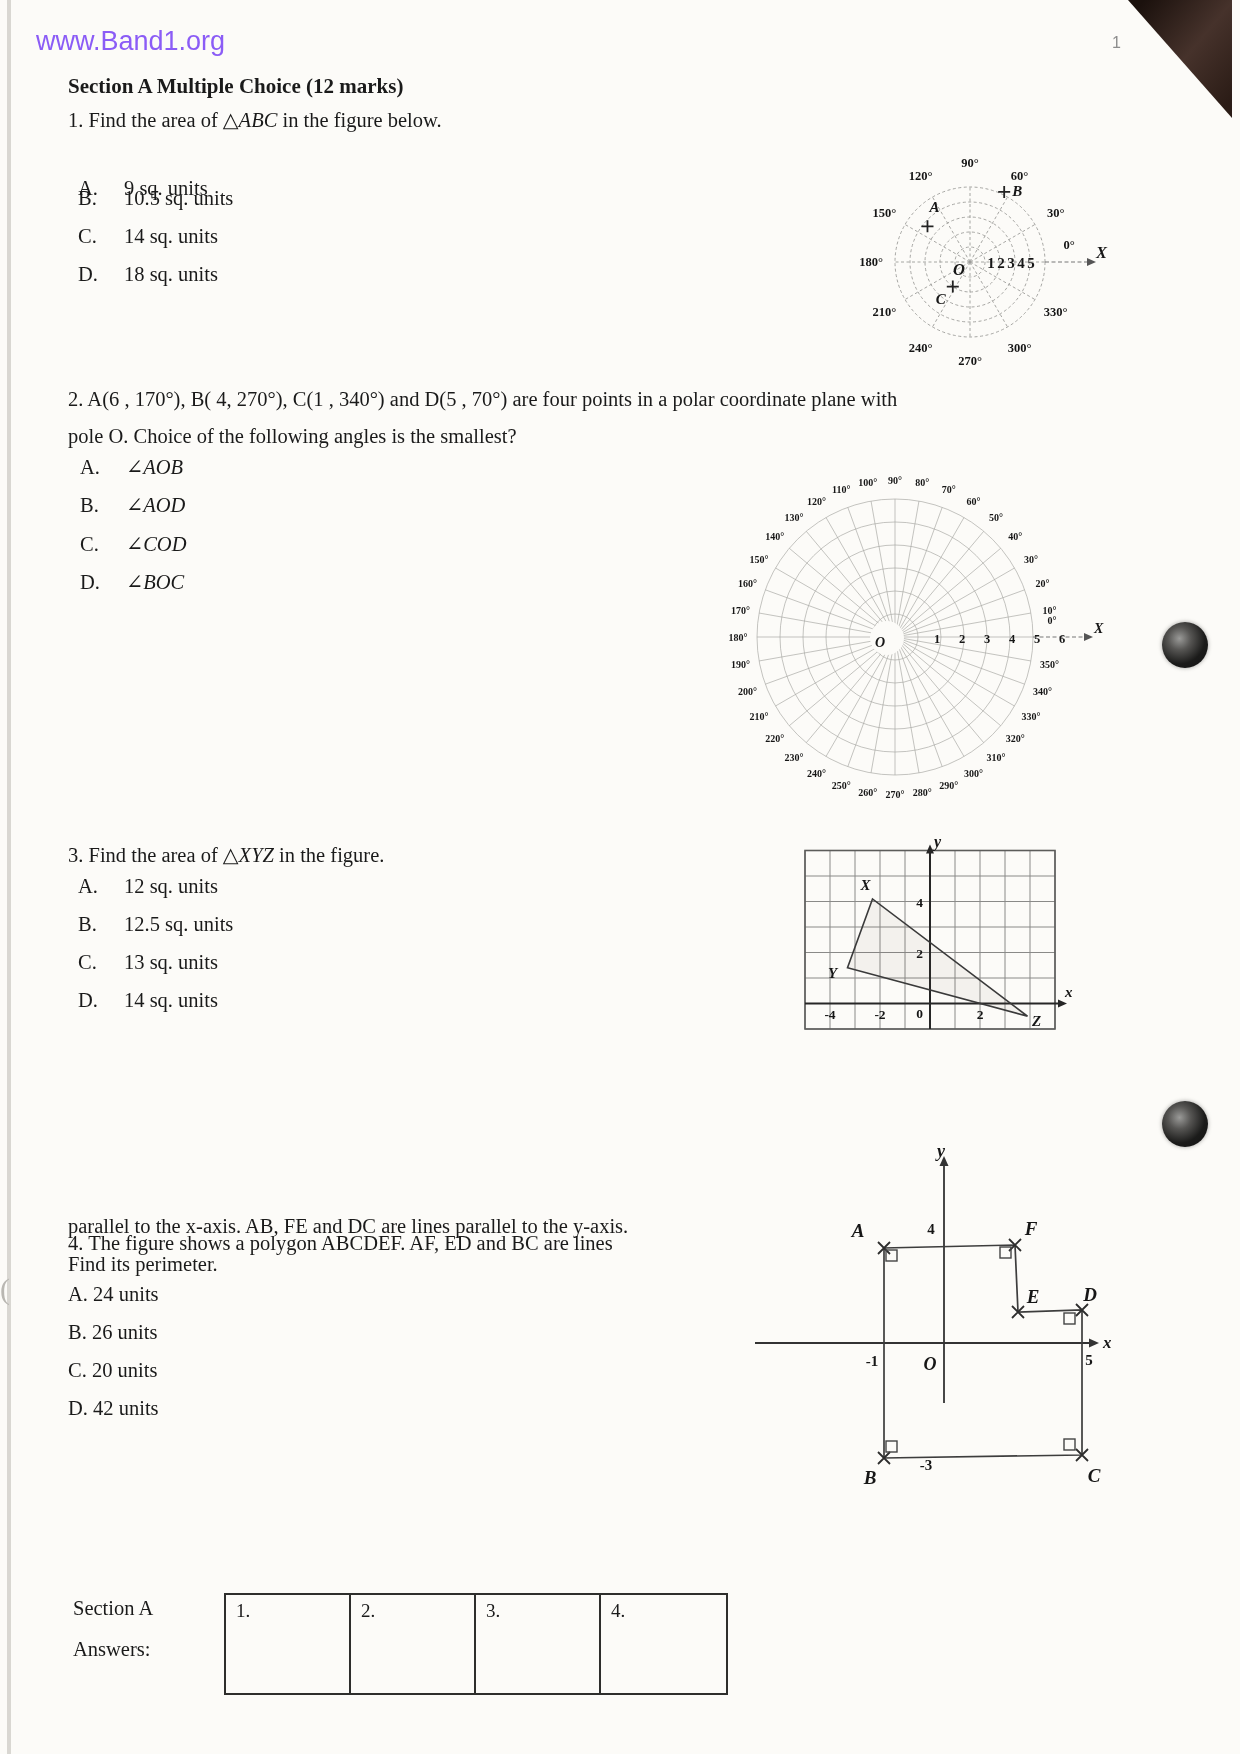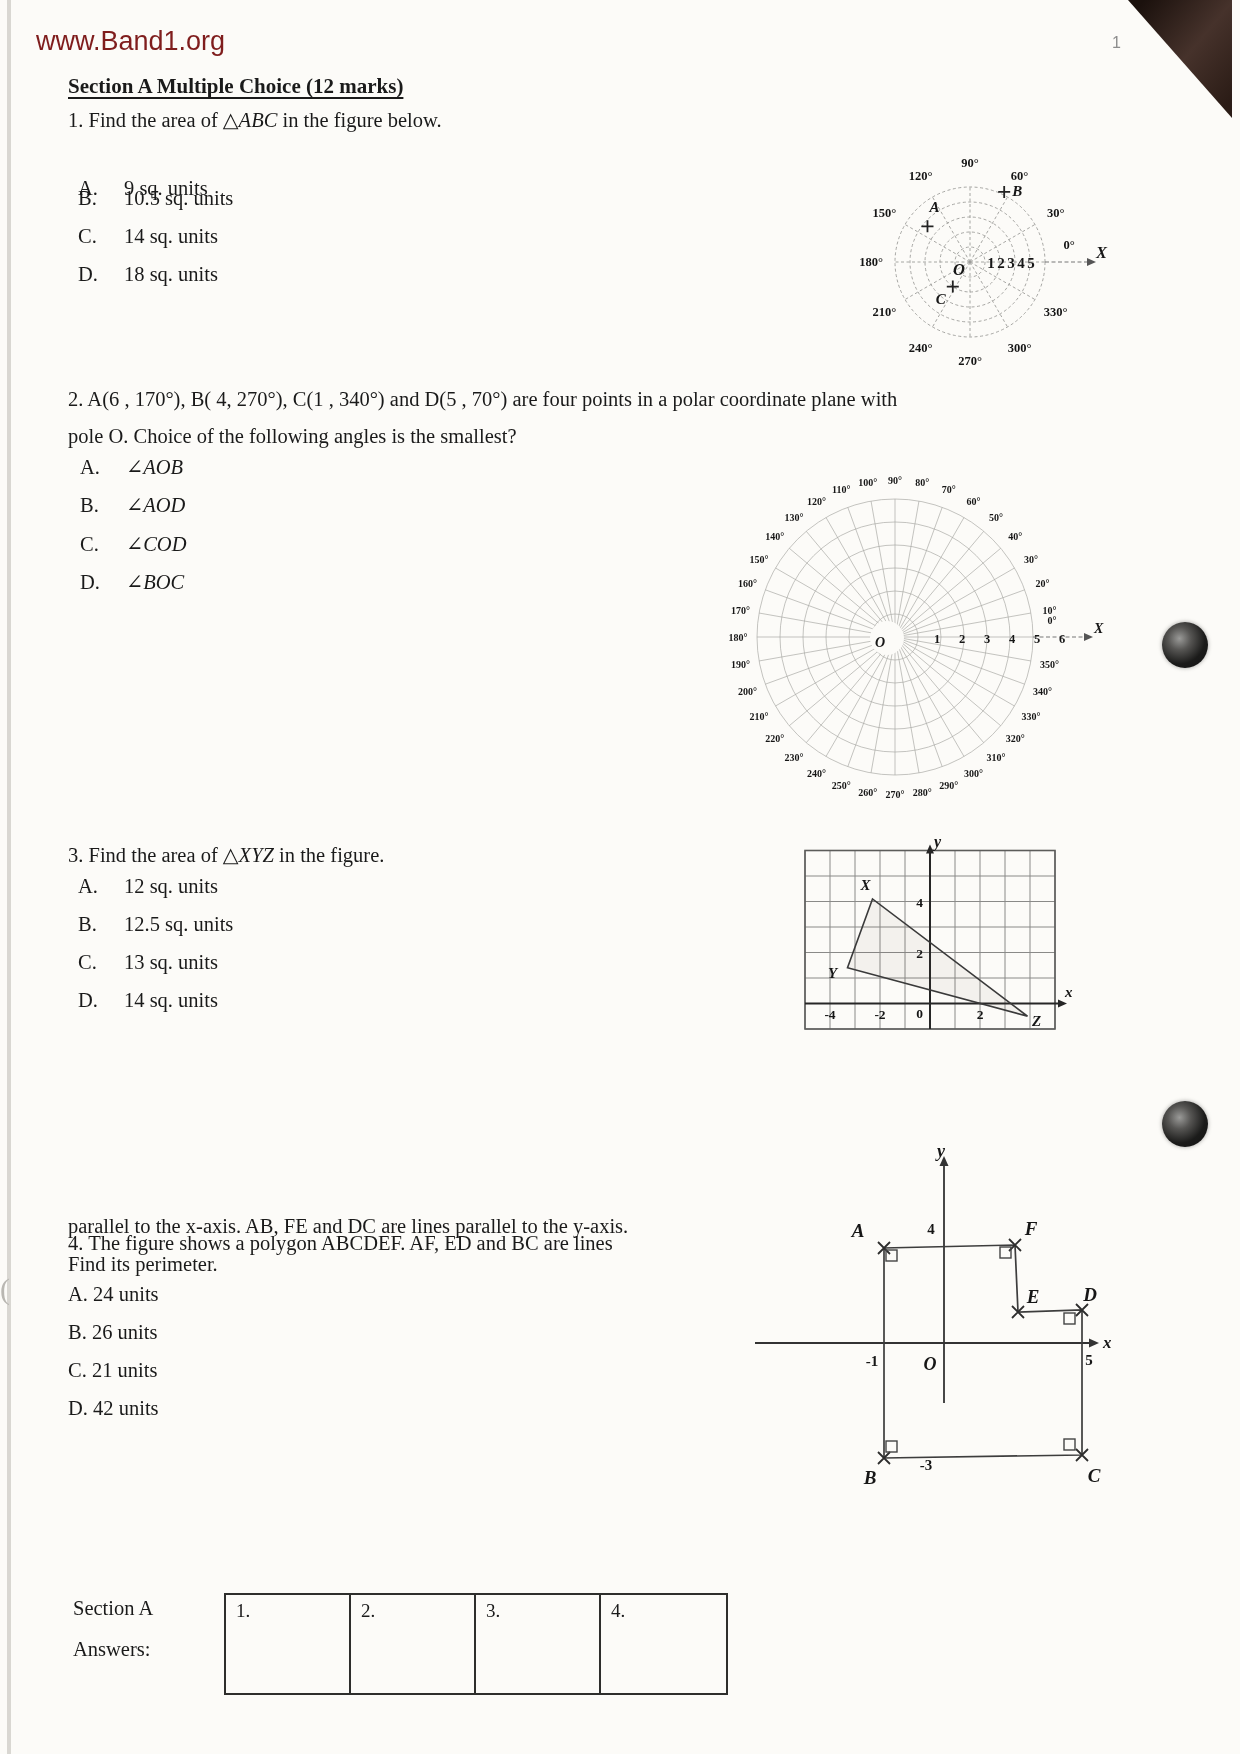--- a/index.html
+++ b/index.html
@@ -1,21 +1,21 @@
 <!DOCTYPE html>
 <html><head>
 <meta charset="utf-8">
 <style>
   html,body{margin:0;padding:0;background:#e9e9e7;}
   #page{position:relative;width:1240px;height:1754px;background:#fcfbf8;overflow:hidden;
         font-family:"Liberation Serif","DejaVu Serif",serif;color:#1a1a1a;}
   .abs{position:absolute;}
-  .watermark{font-family:"Liberation Sans","DejaVu Sans",sans-serif;font-size:27px;color:#7f1d1d;}
+  .watermark{font-family:"Liberation Sans","DejaVu Sans",sans-serif;font-size:27px;color:#8b5cf6;}
   .pagenum{font-size:16px;color:#8d8d8d;font-family:"Liberation Sans",sans-serif;}
-  .heading{font-size:21px;font-weight:700;text-decoration:underline;text-decoration-thickness:2px;text-underline-offset:4px;text-align:right;}
+  .heading{font-size:21px;font-weight:700;text-decoration-thickness:2px;text-underline-offset:4px;text-align:right;}
   .stem{font-size:20.5px;white-space:nowrap;}
   .math{font-style:italic;}
   .opt-row{font-size:20.5px;white-space:nowrap;}
   .opt-letter{display:inline-block;width:46px;}
   .scan-edge{background:#d9d7d2;}
   .corner-fold{clip-path:polygon(0 0,100% 0,100% 100%);
     background:linear-gradient(130deg,#1b110d 8%,#46322b 52%,#2b1c16 92%);}
   .hole{border-radius:50%;
     background:radial-gradient(circle at 38% 36%,#9a9a98 0%,#565553 28%,#1b1b1a 62%,#111 100%);
     box-shadow:0 0 4px rgba(0,0,0,.35);}
@@ -245,21 +245,21 @@
         <text x="241.5" y="188.25" text-anchor="middle" font-size="15" font-weight="700" font-style="italic" fill="#161616">Z</text>
       </svg>
   </div>
 
   <div>
     <div class="abs stem" style="left:68px;top:1232px;">4. The figure shows a polygon ABCDEF. AF, ED and BC are lines</div>
     <div class="abs stem" style="left:68px;top:1215px;">parallel to the x-axis. AB, FE and DC are lines parallel to the y-axis.</div>
     <div class="abs stem" style="left:68px;top:1253px;">Find its perimeter.</div>
     <div class="abs opt-row" style="left:68px;top:1283px;text-align:right;">A. 24 units</div>
     <div class="abs opt-row" style="left:68px;top:1321px;">B. 26 units</div>
-    <div class="abs opt-row" style="left:68px;top:1359px;">C. 21 units</div>
+    <div class="abs opt-row" style="left:68px;top:1359px;">C. 20 units</div>
     <div class="abs opt-row" style="left:68px;top:1397px;">D. 42 units</div>
     <svg id="fig4" class="abs" style="left:745px;top:1145px;" width="372" height="352">
         <line x1="10" y1="198" x2="346" y2="198" stroke="#333" stroke-width="1.8"></line>
         <path d="M354,198 l-10,-4.5 l0,9 z" fill="#333"></path>
         <text x="358" y="203" text-anchor="start" font-size="17" font-weight="700" font-style="italic" fill="#161616">x</text>
         <line x1="199" y1="20" x2="199" y2="258" stroke="#333" stroke-width="1.8"></line>
         <path d="M199,11 l-4.5,10 l9,0 z" fill="#333"></path>
         <text x="192" y="12" text-anchor="start" font-size="18" font-weight="700" font-style="italic" fill="#161616">y</text>
         <polygon points="139,103 139,313 337,310 337,165 273,167 270,100" fill="none" stroke="#3d3d3d" stroke-width="1.7"></polygon>
         <path d="M133,97 L145,109 M133,109 L145,97" stroke="#2d2d2d" stroke-width="1.8"></path>

